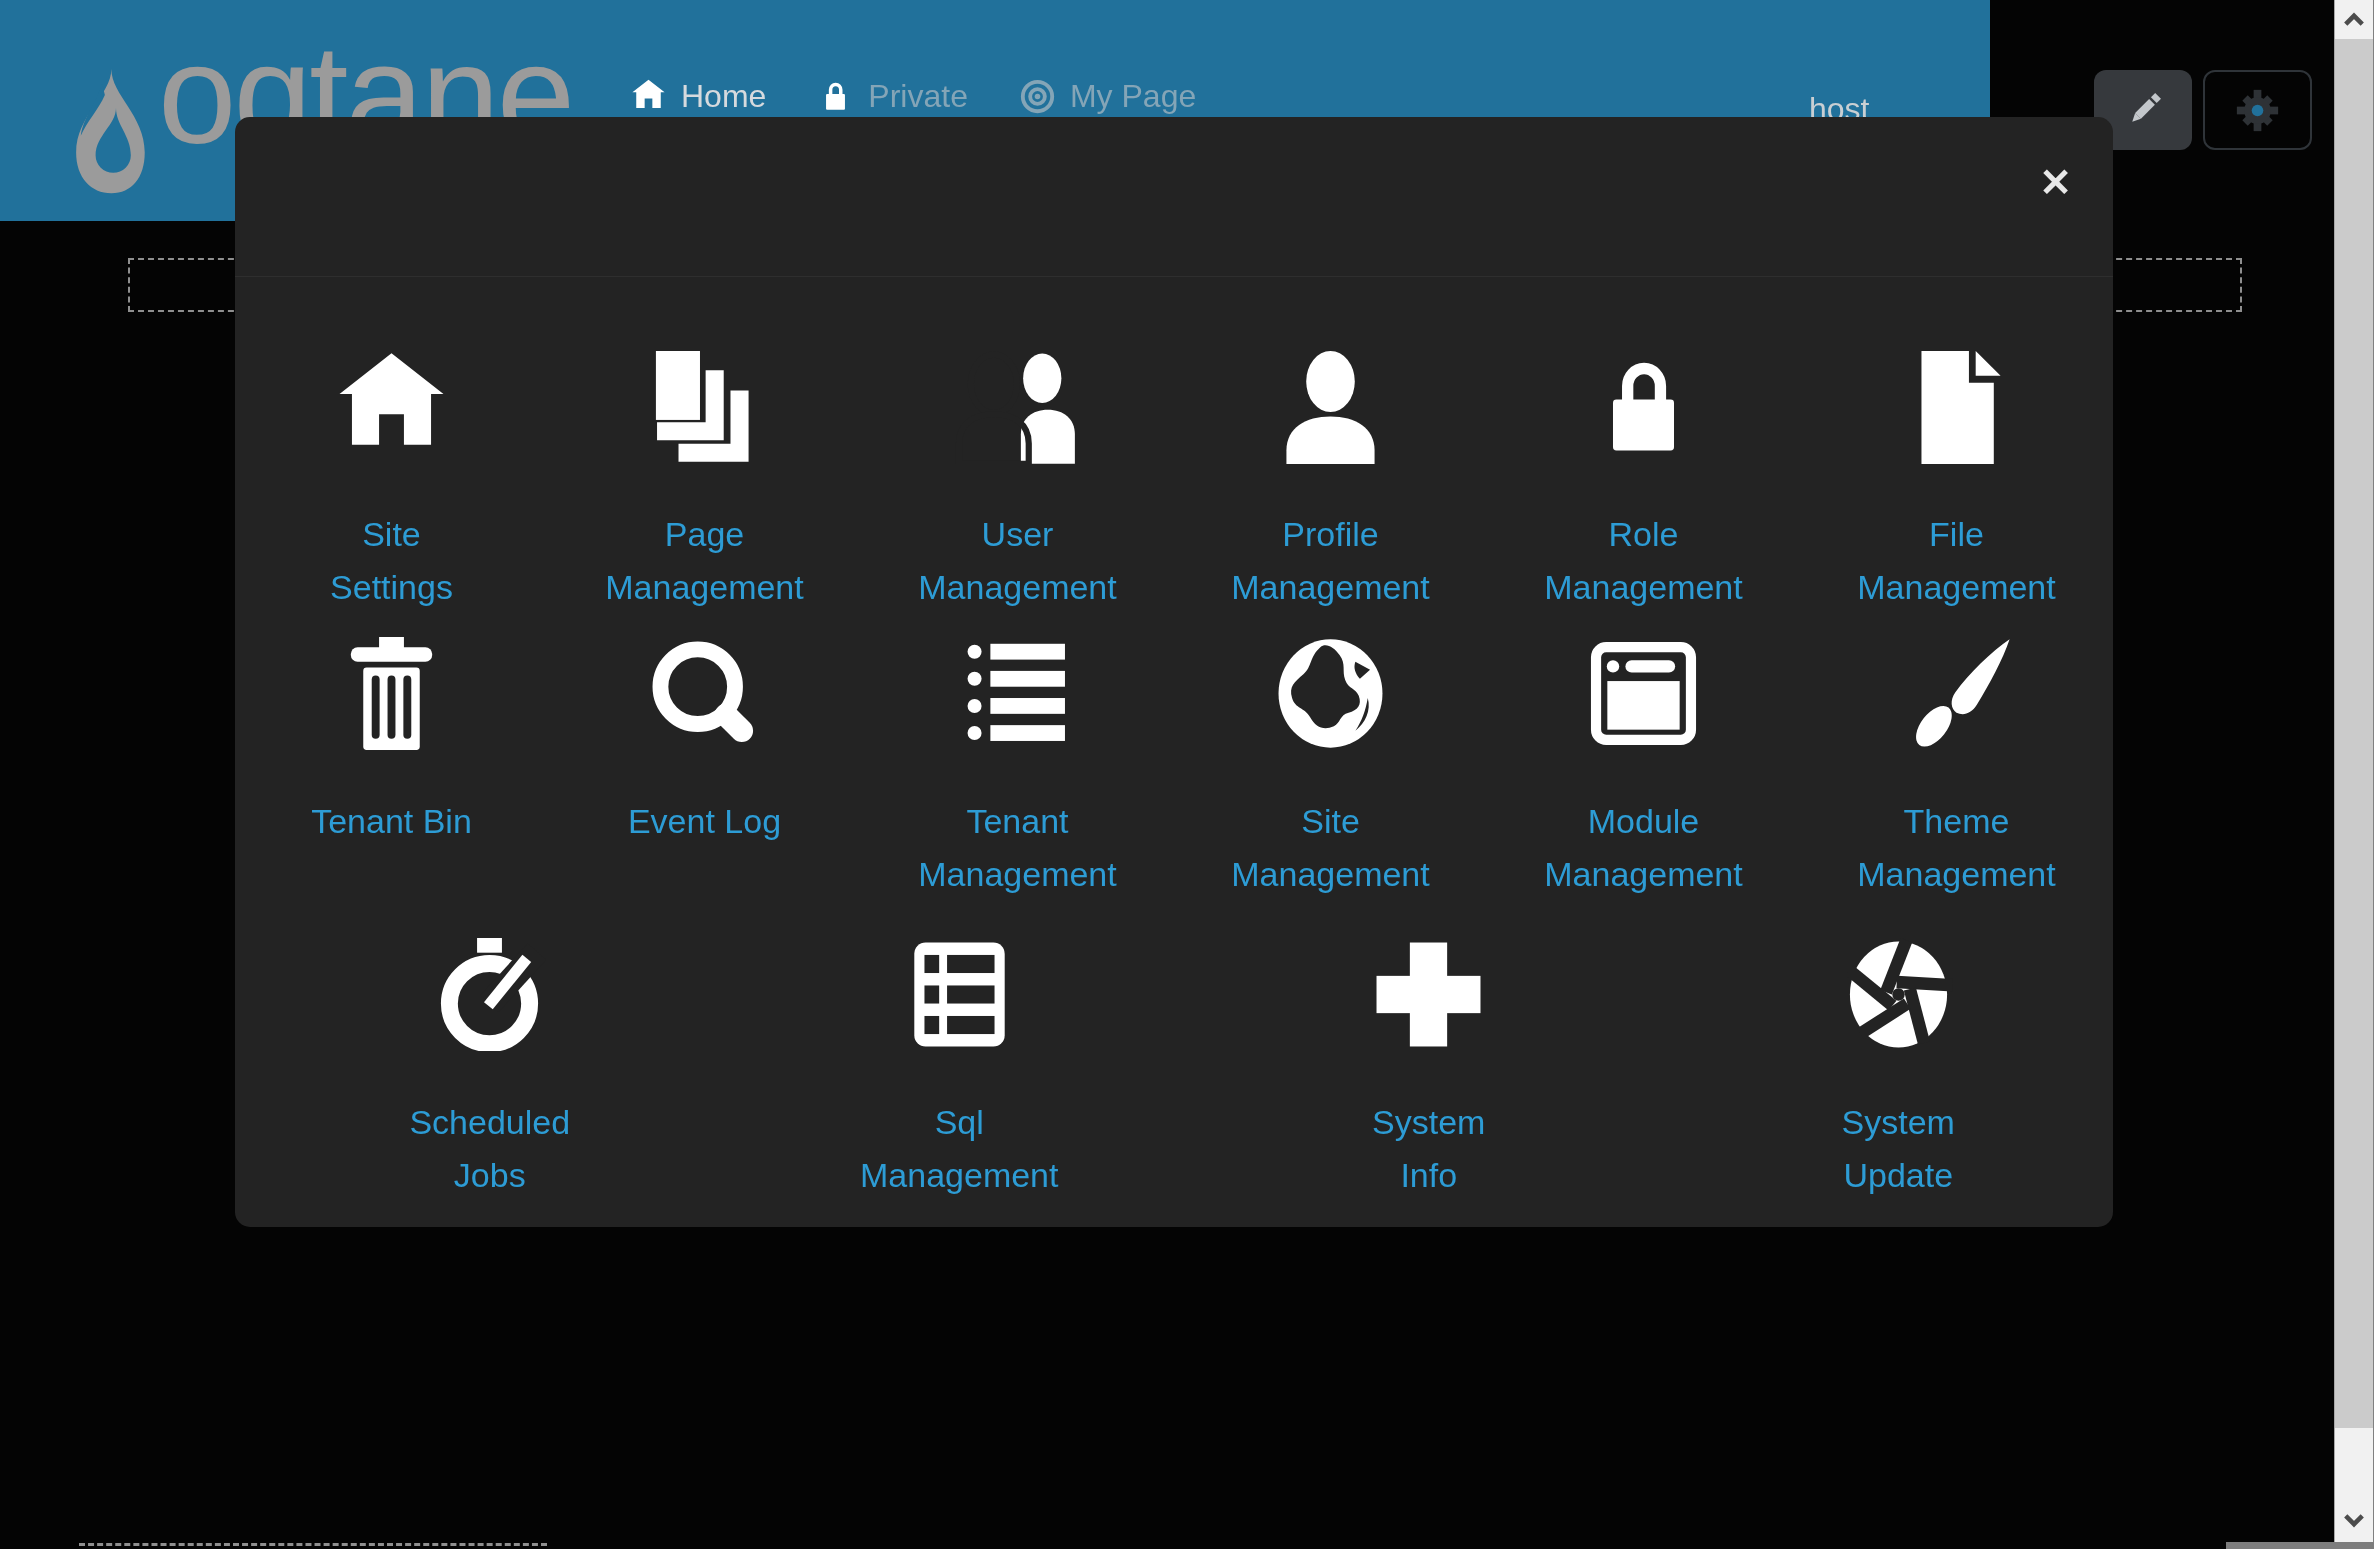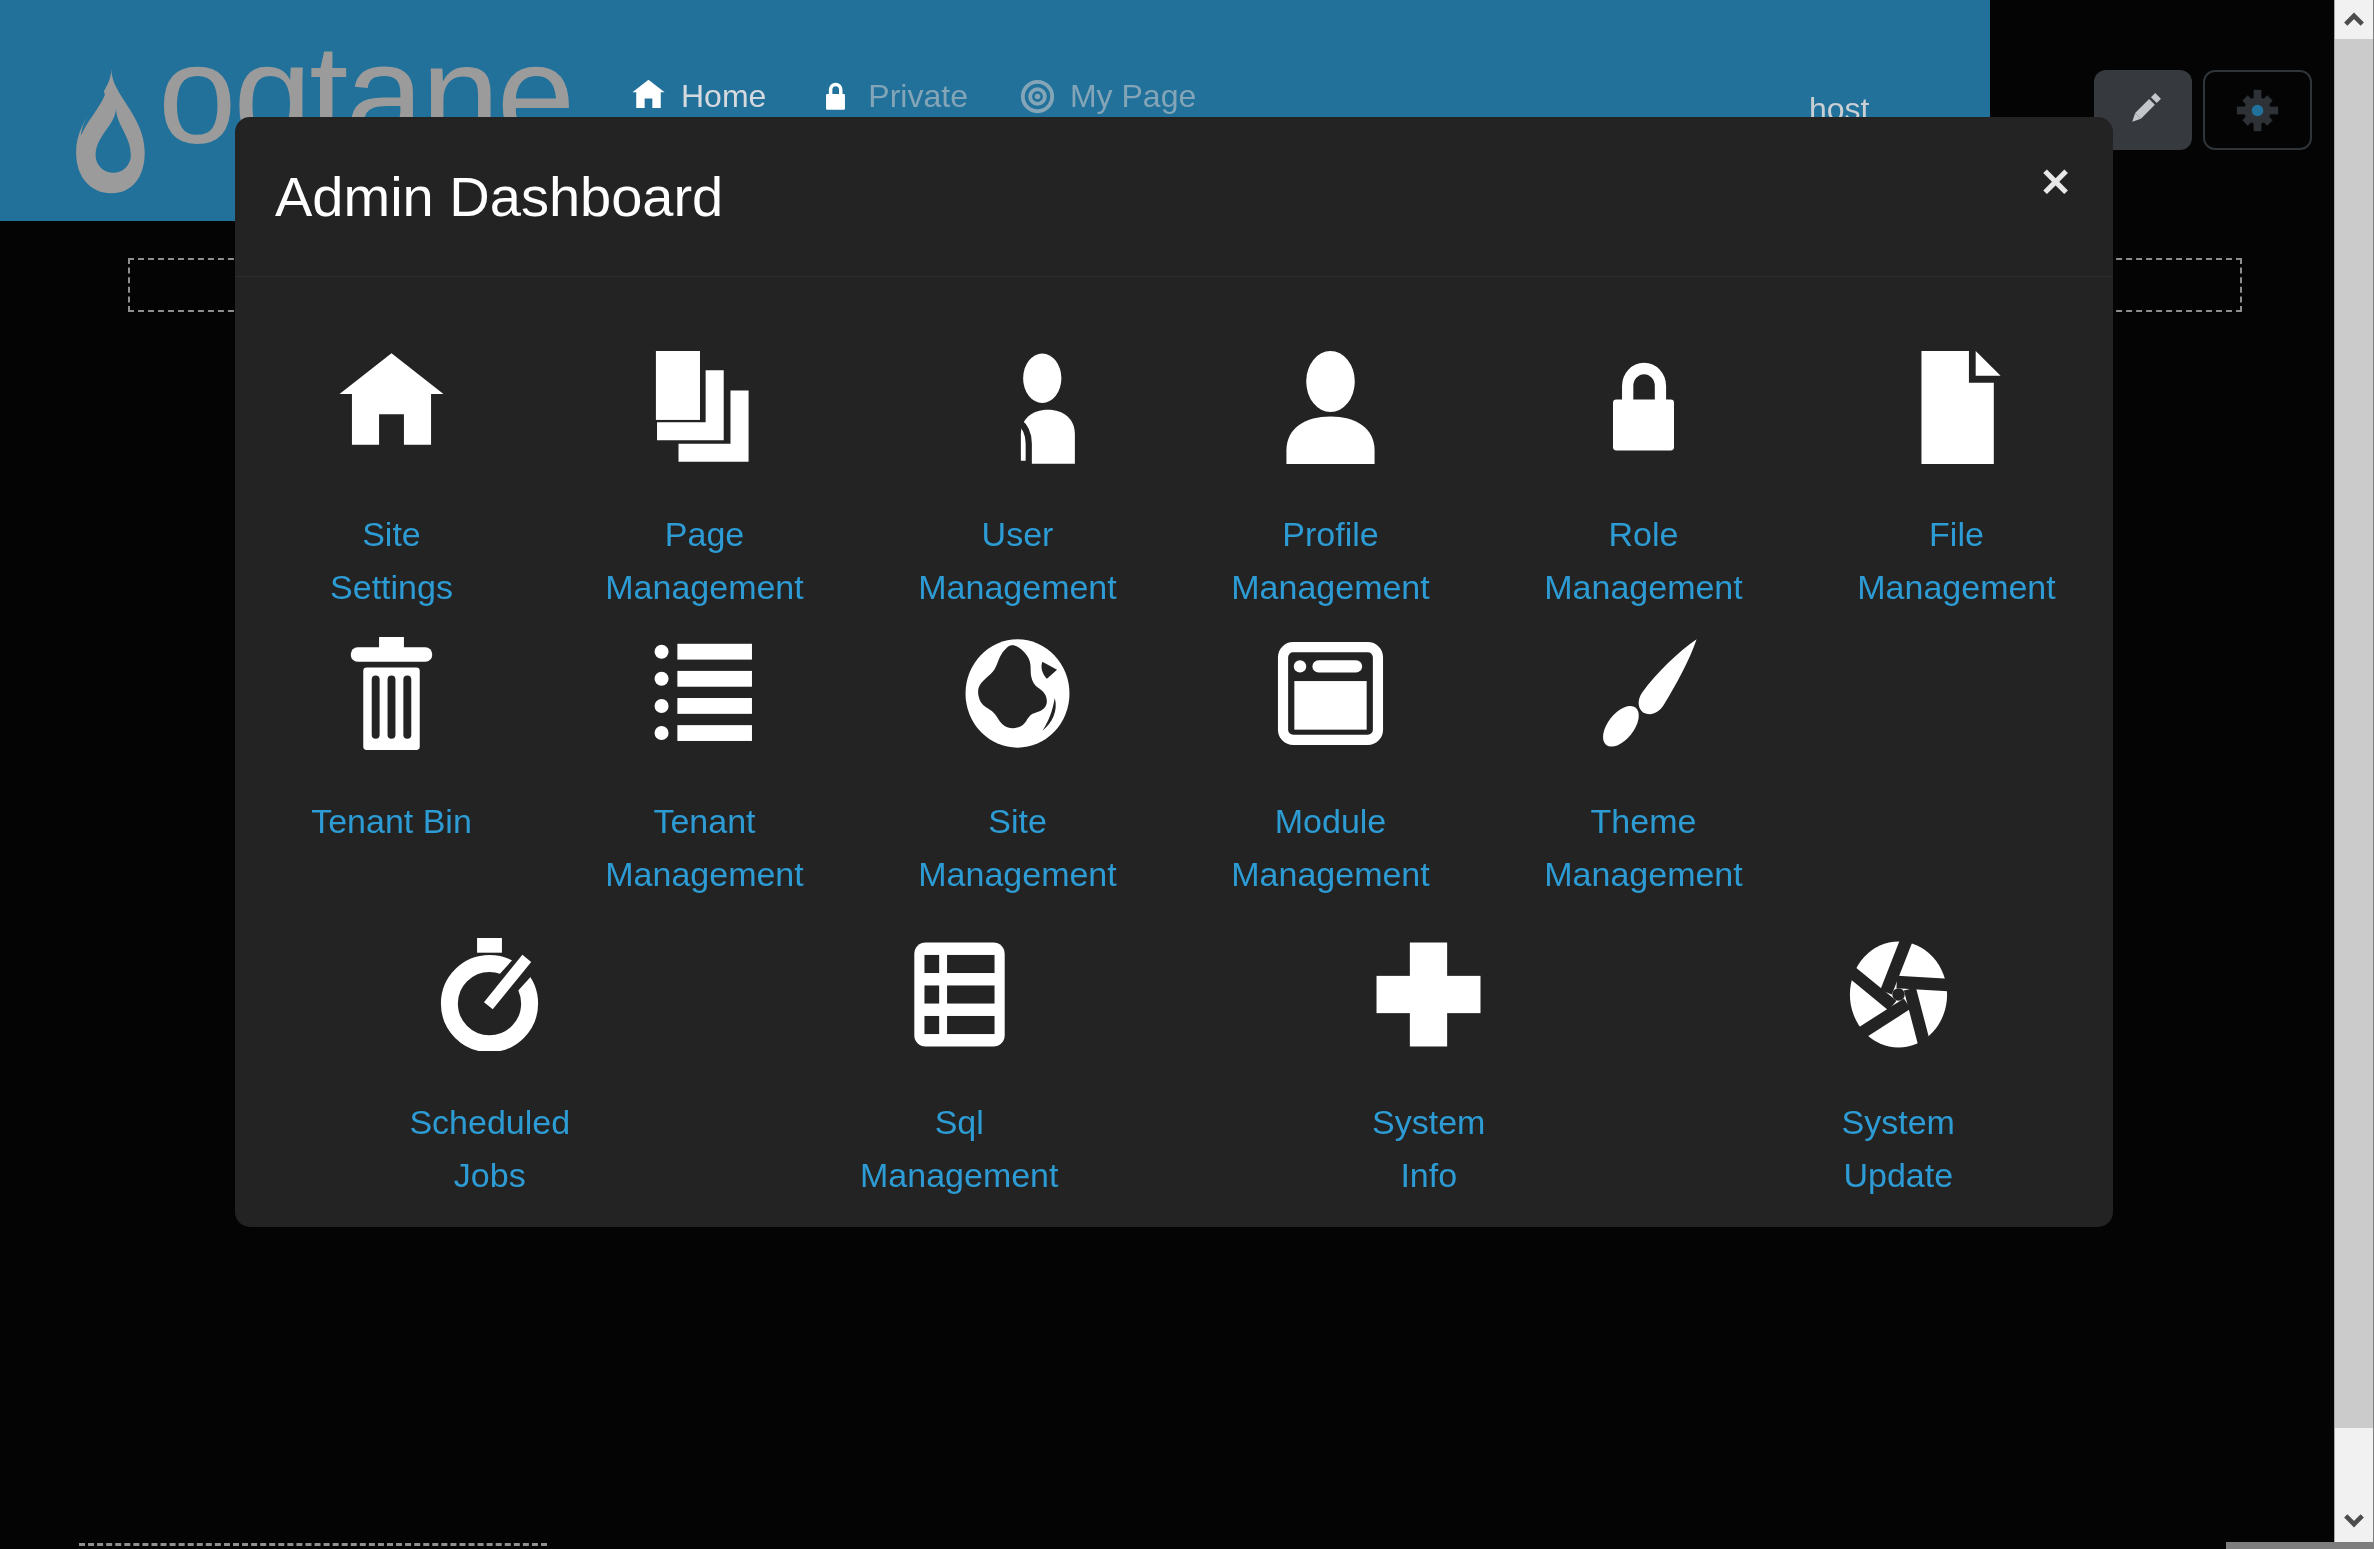--- a/index.html
+++ b/index.html
@@ -138,21 +138,20 @@
   <div class="sb-thumb"></div>
   <div class="sb-btn down">
     <svg viewBox="0 0 24 16">
       <polyline points="3,3 12,12 21,3" fill="none" stroke="#4c4c4c" stroke-width="5"></polyline>
     </svg>
   </div>
 </div>
 
 <div class="modal">
   <div class="modal-header">
-    <div class="modal-title">Admin Dashboard</div>
     <div class="modal-close">✕</div>
   </div>
   <div class="modal-body">
       <div class="tile-row cols6 r1">
         <div class="tile">
           <div class="tile-icon">
             <svg viewBox="0 0 10 10">
               <path class="lite" d="M5,0.2 L0.4,3.8 H1.5 V8.3 H3.9 V5.6 H6.1 V8.3 H8.5 V3.8 H9.6 Z"></path>
             </svg>
           </div>
@@ -232,20 +231,31 @@
               <rect class="lite" x="3.9" y="0" width="2.2" height="1.1"></rect>
               <rect class="lite" x="1.4" y="0.9" width="7.2" height="1.3" rx="0.6"></rect>
               <rect class="lite" x="2.5" y="2.7" width="5.0" height="7.3" rx="0.3"></rect>
               <rect class="dark" x="3.25" y="3.4" width="0.7" height="5.6" rx="0.35"></rect>
               <rect class="dark" x="4.65" y="3.4" width="0.7" height="5.6" rx="0.35"></rect>
               <rect class="dark" x="6.05" y="3.4" width="0.7" height="5.6" rx="0.35"></rect>
             </svg>
           </div>
           <div class="tile-label">
             <div>Tenant Bin</div>
+          </div>
+        </div>
+        <div class="tile">
+          <div class="tile-icon">
+            <svg viewBox="0 0 10 10">
+              <circle class="wstroke" style="stroke-width:1.4" cx="4.4" cy="4.4" r="3.3"></circle>
+              <line class="wstroke" style="stroke-width:2;stroke-linecap:round" x1="6.9" y1="6.9" x2="8.3" y2="8.3"></line>
+            </svg>
+          </div>
+          <div class="tile-label">
+            <div>Event Log</div>
           </div>
         </div>
         <div class="tile">
           <div class="tile-icon">
             <svg viewBox="0 0 10 10">
               <circle class="lite" cx="1.2" cy="1.3" r="0.62"></circle>
               <rect class="lite" x="2.6" y="0.6" width="6.6" height="1.4"></rect>
               <circle class="lite" cx="1.2" cy="3.7" r="0.62"></circle>
               <rect class="lite" x="2.6" y="3.0" width="6.6" height="1.4"></rect>
               <circle class="lite" cx="1.2" cy="6.1" r="0.62"></circle>

